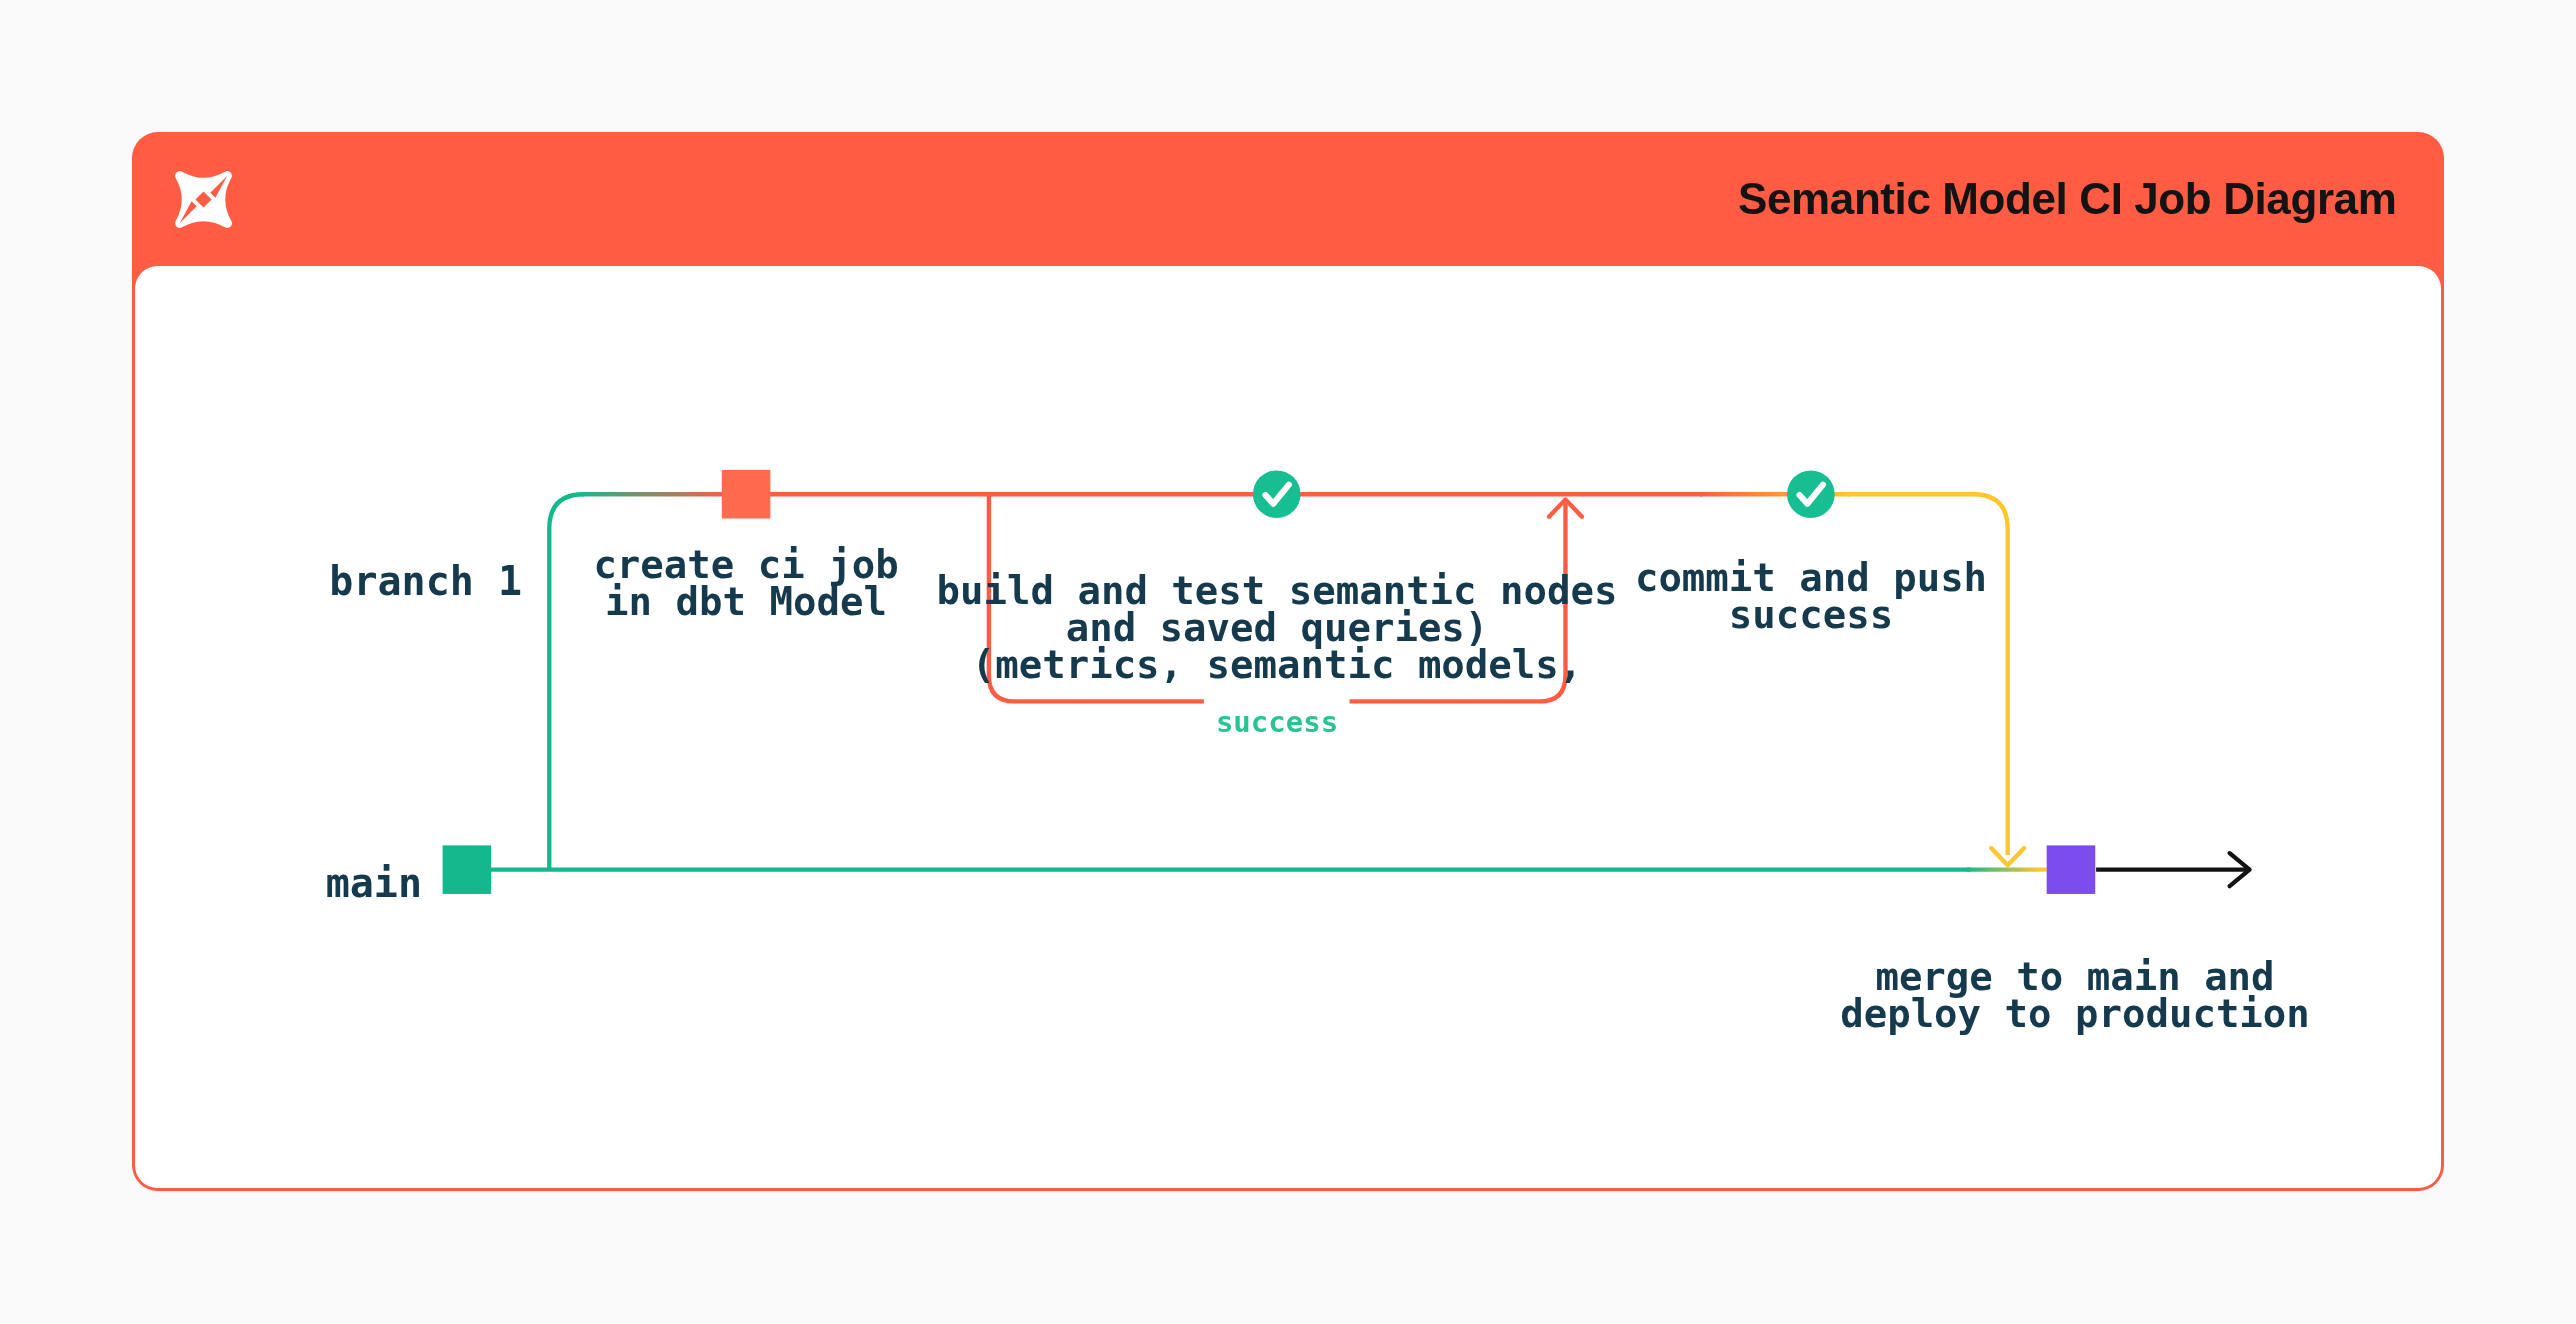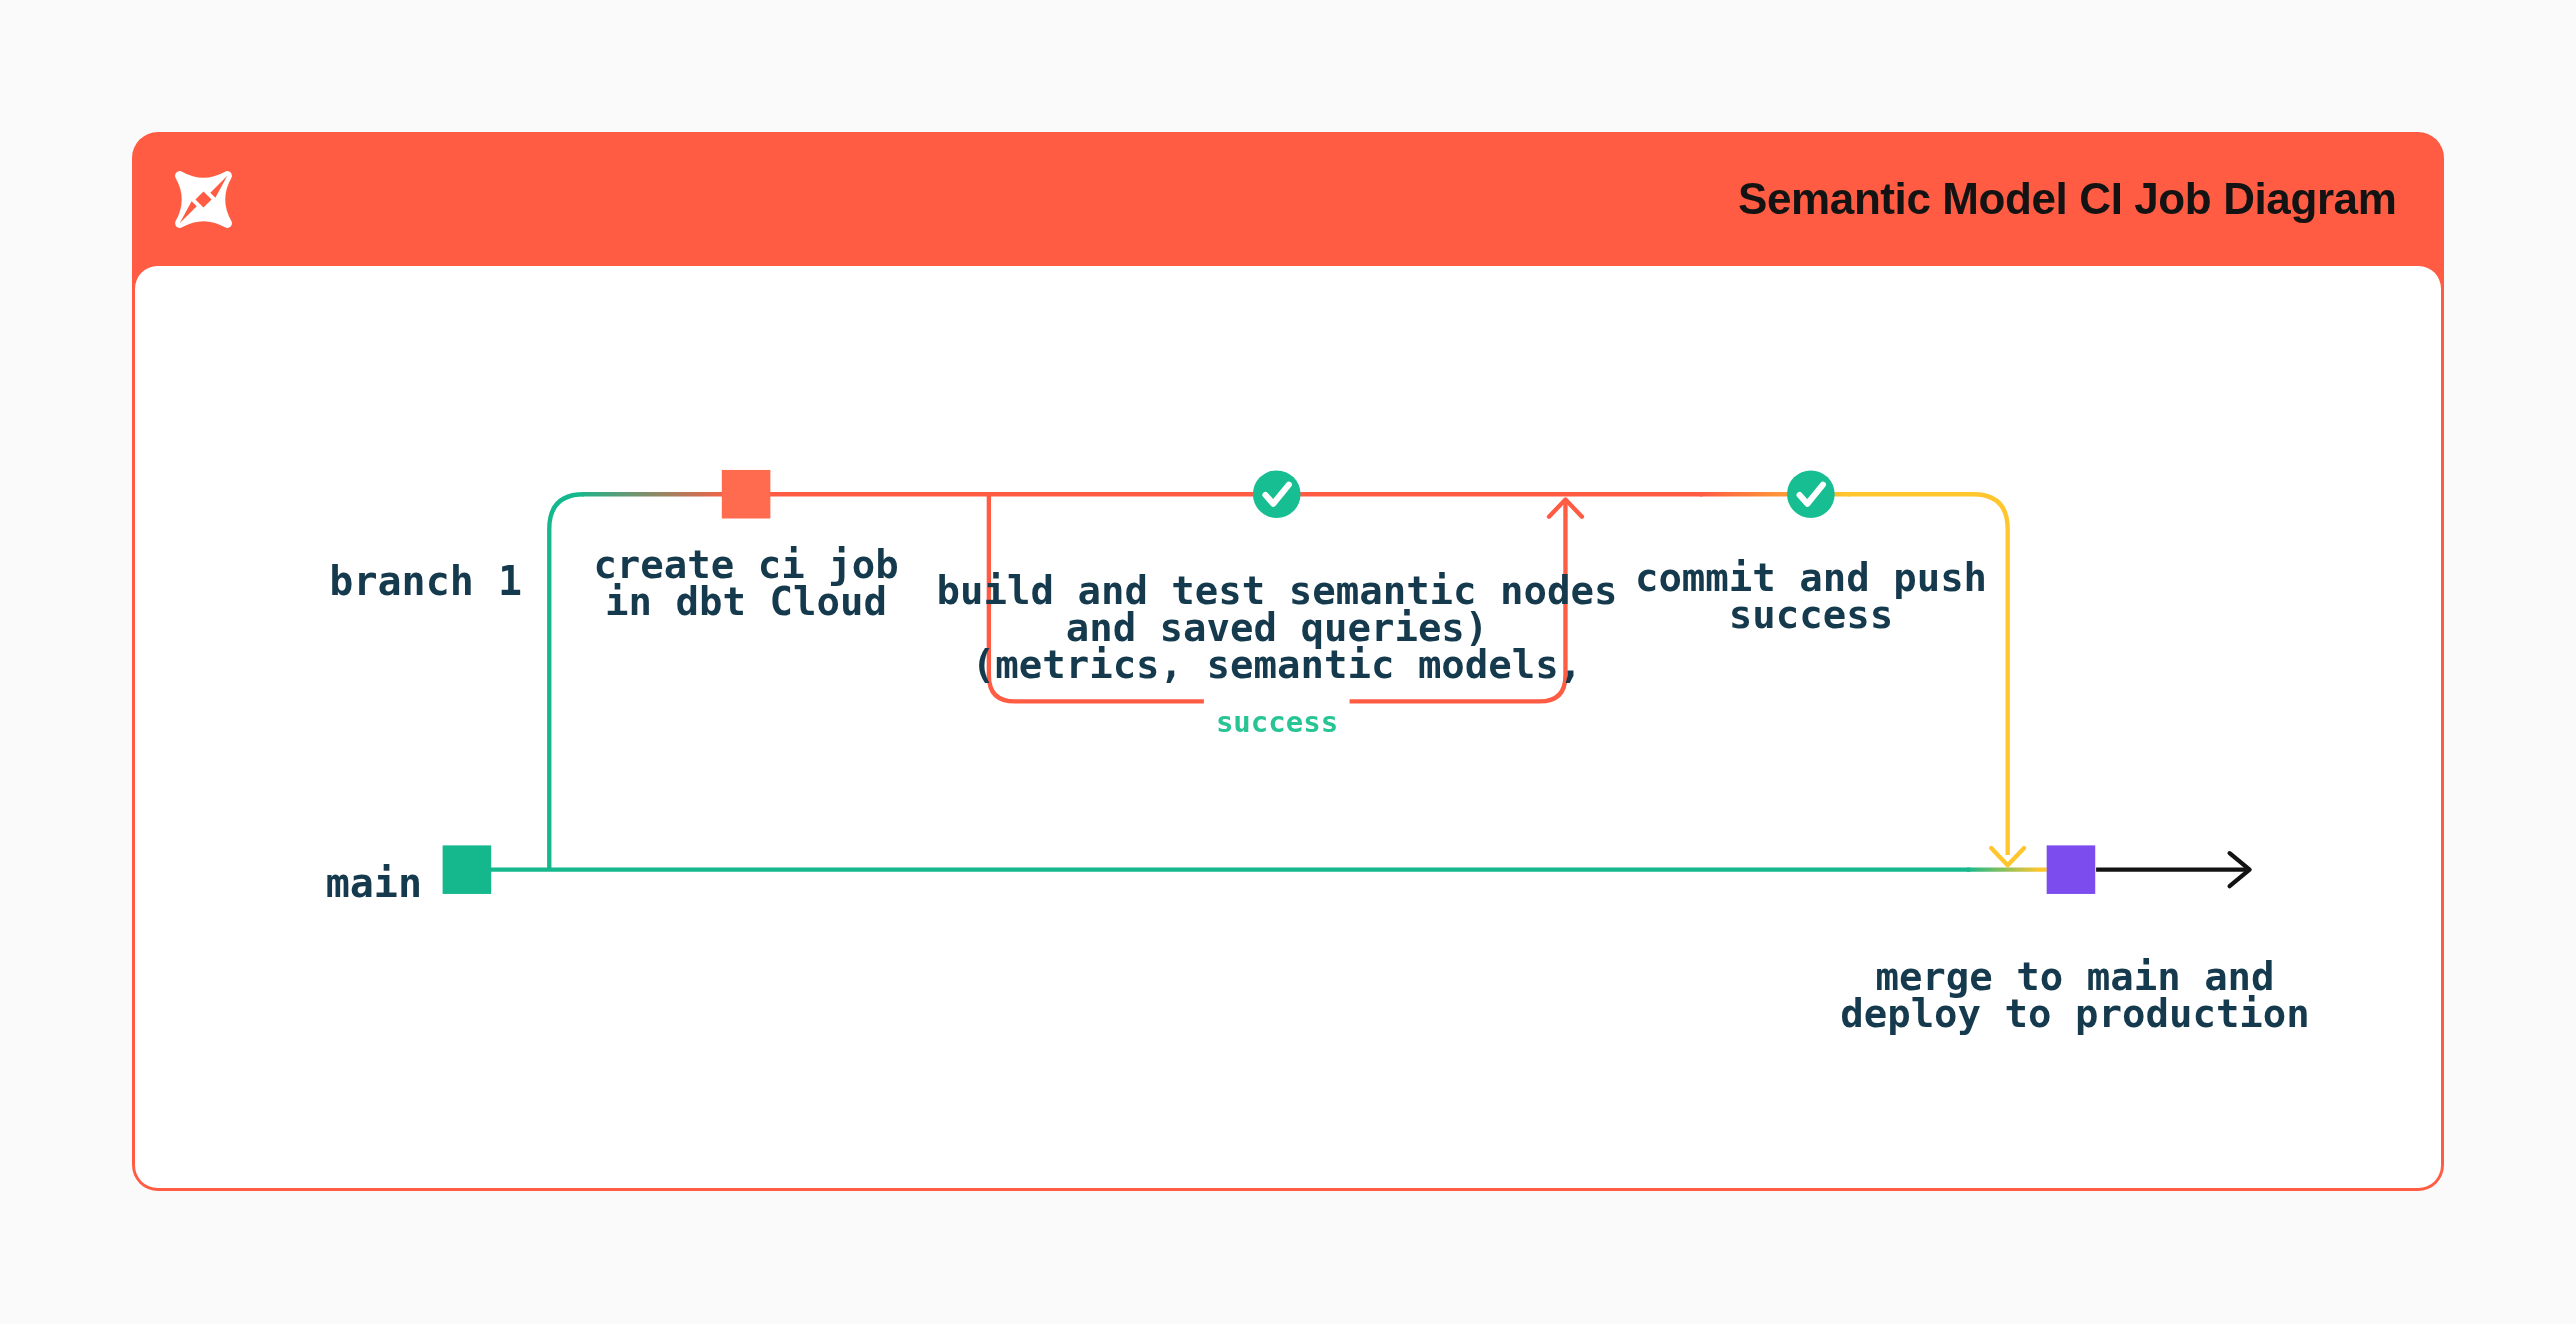--- a/index.html
+++ b/index.html
@@ -145,21 +145,21 @@
       <circle cx="2088" cy="570" r="27.5" fill="#17BE92"></circle>
       <path d="M2075 571 L2084 581 L2102 559" stroke="#FFFFFF" stroke-width="7" fill="none" stroke-linecap="round" stroke-linejoin="round"></path>
     </g>
   </svg>
 
   <div class="lane-label" style="right: 2054px; top: 546px;">branch 1</div>
   <div class="lane-label" style="right: 2154px; top: 848px;">main</div>
 
   <div class="label" style="left: 746px; top: 546px;">
     <div>create ci job</div>
-    <div>in dbt Cloud</div>
+    <div>in dbt Model</div>
   </div>
 
   <div class="label" style="left: 1277px; top: 544px; margin-top: 28px;">
     <div>build and test semantic nodes</div>
     <div>and saved queries)</div>
     <div>(metrics, semantic models,</div>
   </div>
 
   <div class="label" style="left: 1811px; top: 559px;">
     <div>commit and push</div>

